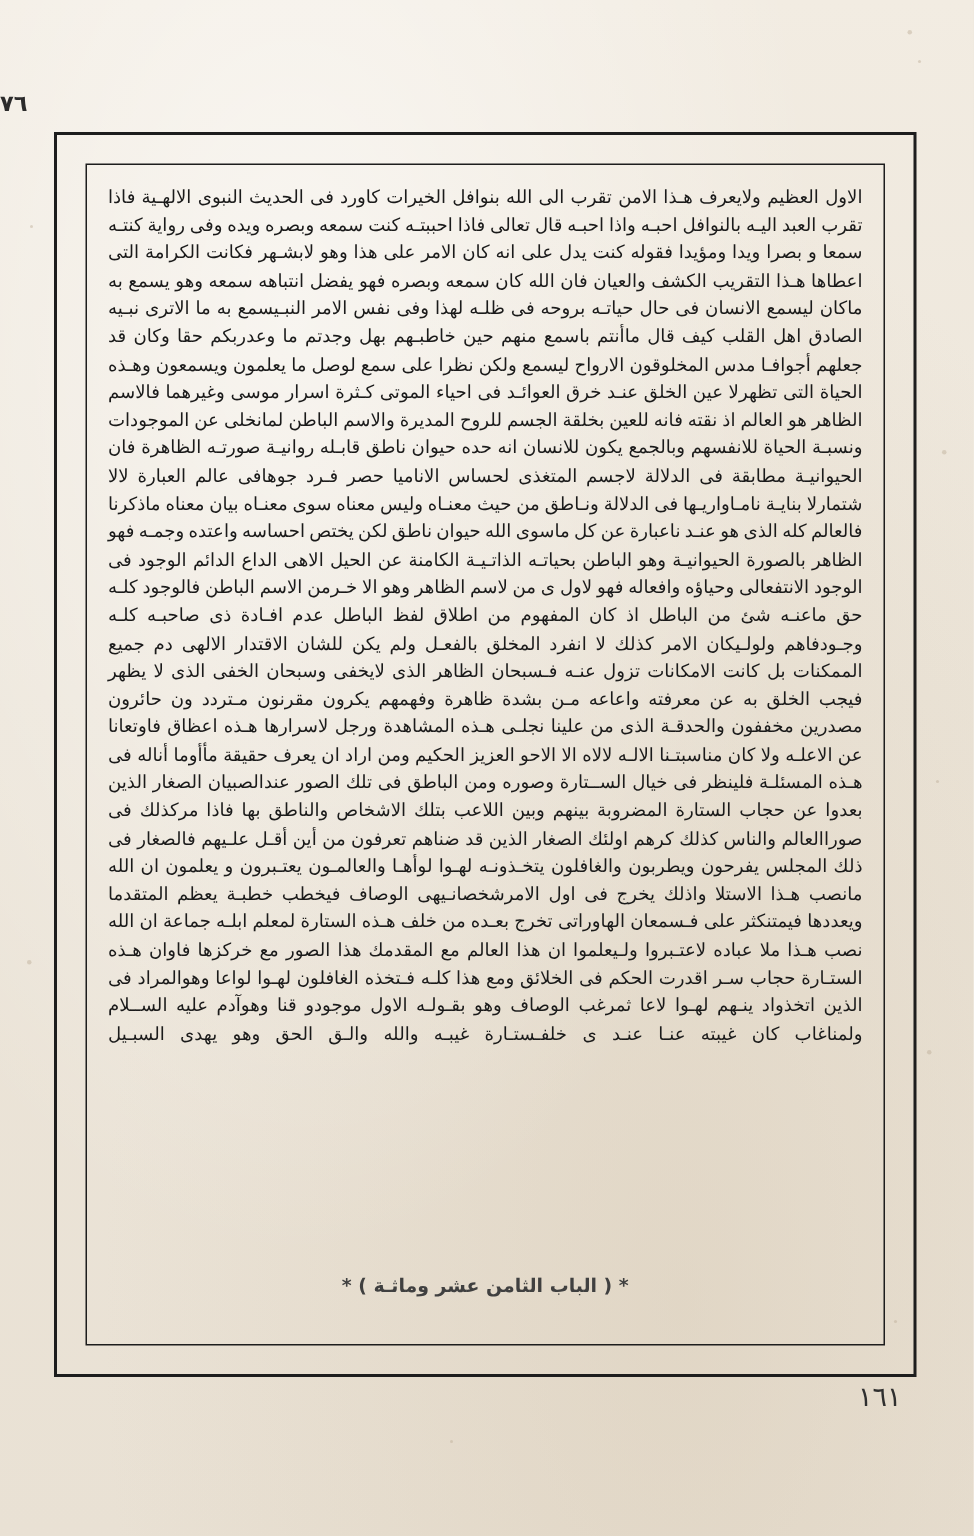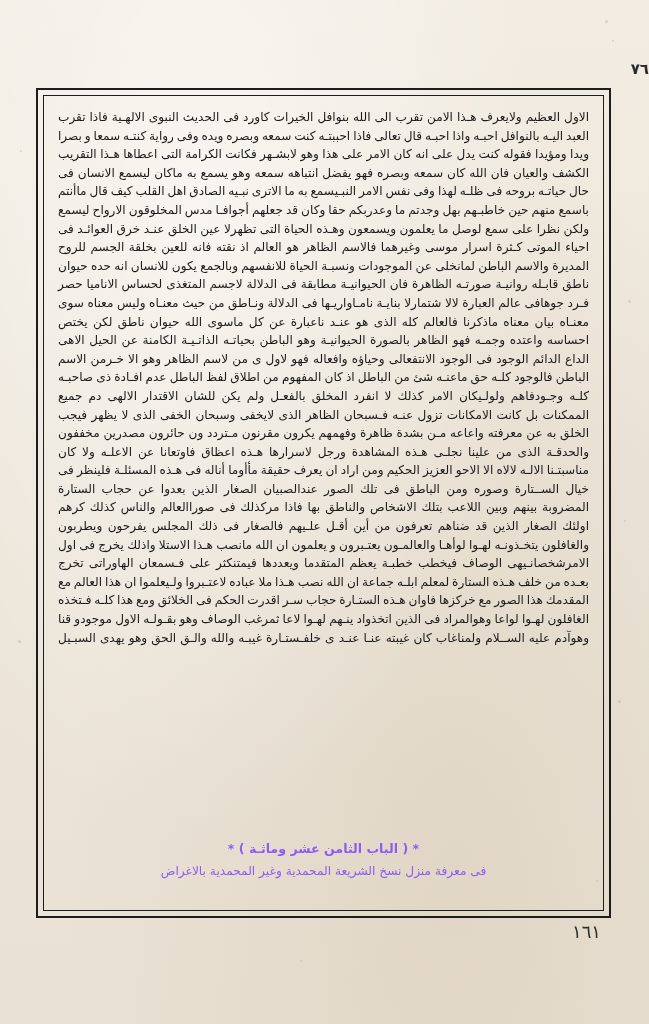--- a/index.html
+++ b/index.html
@@ -17,37 +17,37 @@
     background:
       radial-gradient(ellipse at 30% 20%, rgba(255,255,255,0.55) 0%, rgba(255,255,255,0) 55%),
       radial-gradient(ellipse at 70% 85%, rgba(214,200,178,0.45) 0%, rgba(255,255,255,0) 60%),
       linear-gradient(180deg,#f2ece2 0%,#ece5d9 45%,#e9e1d4 100%);
   }
   .speck{position:absolute;background:#bdae97;border-radius:50%;opacity:.45;}
 
   
   .folio-top{
     position:absolute;top:60px;left:0;right:0;
-    text-align:right;
+    text-align:left;
     font-family:"DejaVu Sans", sans-serif;
     font-size:15px;letter-spacing:2px;color:#2b2b2b;
     font-weight:bold;
   }
   .folio-bottom{
     position:absolute;bottom:82px;right:48px;
     font-size:18px;color:#2f2f2f;letter-spacing:1px;
   }
 
   
   .frame{
     position:absolute;
     top:88px;left:36px;
     width:575px;height:830px;
     border:2px solid #1d1d1d;
-    padding:5px;
+    padding:19px;
     box-sizing:border-box;
     background:transparent;
   }
   .frame-inner{
     width:100%;height:100%;
     border:1px solid #1d1d1d;
     box-sizing:border-box;
     padding:12px 14px 10px 14px;
     position:relative;
     overflow:hidden;
@@ -68,21 +68,21 @@
 
   
   .chapter-block{
     position:absolute;
     left:14px;right:14px;
     bottom:28px;
     direction:rtl;
     text-align:center;
     font-size:12.4px;
     line-height:22px;
-    color:#8b5cf6;
+    color:#404040;
   }
   .chapter-title{
     font-weight:bold;
     font-size:12.6px;
   }
   .chapter-sub{
     font-size:12.2px;
   }
 
   
@@ -114,18 +114,17 @@
 <div class="folio-top">٧٦</div>
 
 <div class="frame">
   <div class="frame-inner">
     <div class="body-text">
       <p>الاول العظيم ولايعرف هـذا الامن تقرب الى الله بنوافل الخيرات كاورد فى الحديث النبوى الالهـية فاذا تقرب العبد اليـه بالنوافل احبـه واذا احبـه قال تعالى فاذا احببتـه كنت سمعه وبصره ويده وفى رواية كنتـه سمعا و بصرا ويدا ومؤيدا فقوله كنت يدل على انه كان الامر على هذا وهو لابشـهر فكانت الكرامة التى اعطاها هـذا التقريب الكشف والعيان فان الله كان سمعه وبصره فهو يفضل انتباهه سمعه وهو يسمع به ماكان ليسمع الانسان فى حال حياتـه بروحه فى ظلـه لهذا وفى نفس الامر النبـيسمع به ما الاترى نبـيه الصادق اهل القلب كيف قال ماأنتم باسمع منهم حين خاطبـهم بهل وجدتم ما وعدربكم حقا وكان قد جعلهم أجوافـا مدس المخلوقون الارواح ليسمع ولكن نظرا على سمع لوصل ما يعلمون ويسمعون وهـذه الحياة التى تظهرلا عين الخلق عنـد خرق العوائـد فى احياء الموتى كـثرة اسرار موسى وغيرهما فالاسم الظاهر هو العالم اذ نقته فانه للعين بخلقة الجسم للروح المديرة والاسم الباطن لمانخلى عن الموجودات ونسبـة الحياة للانفسهم وبالجمع يكون للانسان انه حده حيوان ناطق قابـله روانيـة صورتـه الظاهرة فان الحيوانيـة مطابقة فى الدلالة لاجسم المتغذى لحساس الاناميا حصر فـرد جوهافى عالم العبارة لالا شتمارلا بنايـة نامـاواريـها فى الدلالة ونـاطق من حيث معنـاه وليس معناه سوى معنـاه بيان معناه ماذكرنا فالعالم كله الذى هو عنـد ناعبارة عن كل ماسوى الله حيوان ناطق لكن يختص احساسه واعتده وجمـه فهو الظاهر بالصورة الحيوانيـة وهو الباطن بحياتـه الذاتـيـة الكامنة عن الحيل الاهى الداع الدائم الوجود فى الوجود الانتفعالى وحياؤه وافعاله فهو لاول ى من لاسم الظاهر وهو الا خـرمن الاسم الباطن فالوجود كلـه حق ماعنـه شئ من الباطل اذ كان المفهوم من اطلاق لفظ الباطل عدم افـادة ذى صاحبـه كلـه وجـودفاهم ولولـيكان الامر كذلك لا انفرد المخلق بالفعـل ولم يكن للشان الاقتدار الالهى دم جميع الممكنات بل كانت الامكانات تزول عنـه فـسبحان الظاهر الذى لايخفى وسبحان الخفى الذى لا يظهر فيجب الخلق به عن معرفته واعاعه مـن بشدة ظاهرة وفهمهم يكرون مقرنون مـتردد ون حائرون مصدرين مخففون والحدقـة الذى من علينا نجلـى هـذه المشاهدة ورجل لاسرارها هـذه اعظاق فاوتعانا عن الاعلـه ولا كان مناسبتـنا الالـه لالاه الا الاحو العزيز الحكيم ومن اراد ان يعرف حقيقة مأأوما أناله فى هـذه المسئلـة فلينظر فى خيال الســتارة وصوره ومن الباطق فى تلك الصور عندالصبيان الصغار الذين بعدوا عن حجاب الستارة المضروبة بينهم وبين اللاعب بتلك الاشخاص والناطق بها فاذا مركذلك فى صوراالعالم والناس كذلك كرهم اولئك الصغار الذين قد ضناهم تعرفون من أين أقـل علـيهم فالصغار فى ذلك المجلس يفرحون ويطربون والغافلون يتخـذونـه لهـوا لوأهـا والعالمـون يعتـبرون و يعلمون ان الله مانصب هـذا الاستلا واذلك يخرج فى اول الامرشخصانـيهى الوصاف فيخطب خطبـة يعظم المتقدما ويعددها فيمتنكثر على فـسمعان الهاوراتى تخرج بعـده من خلف هـذه الستارة لمعلم ابلـه جماعة ان الله نصب هـذا ملا عباده لاعتـبروا ولـيعلموا ان هذا العالم مع المقدمك هذا الصور مع خركزها فاوان هـذه الستـارة حجاب سـر اقدرت الحكم فى الخلائق ومع هذا كلـه فـتخذه الغافلون لهـوا لواعا وهوالمراد فى الذين اتخذواد ينـهم لهـوا لاعا ثمرغب الوصاف وهو بقـولـه الاول موجودو قنا وهوآدم عليه الســلام ولمناغاب كان غيبته عنـا عنـد ى خلفـستـارة غيبـه والله والـق الحق وهو يهدى السبـيل</p>
     </div>
 
     <div class="chapter-block">
       <div class="chapter-title">* ( الباب الثامن عشر وماثـة ) *</div>
-      <div class="chapter-sub">فى معرفة منزل نسخ الشريعة المحمدية وغير المحمدية بالاغراض</div>
     </div>
   </div>
 </div>
 
 <div class="folio-bottom">١٦١</div>
 
 </body></html>

